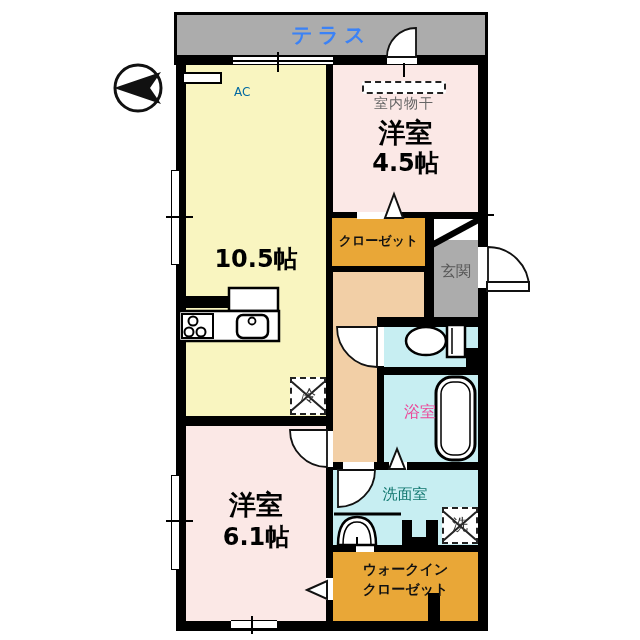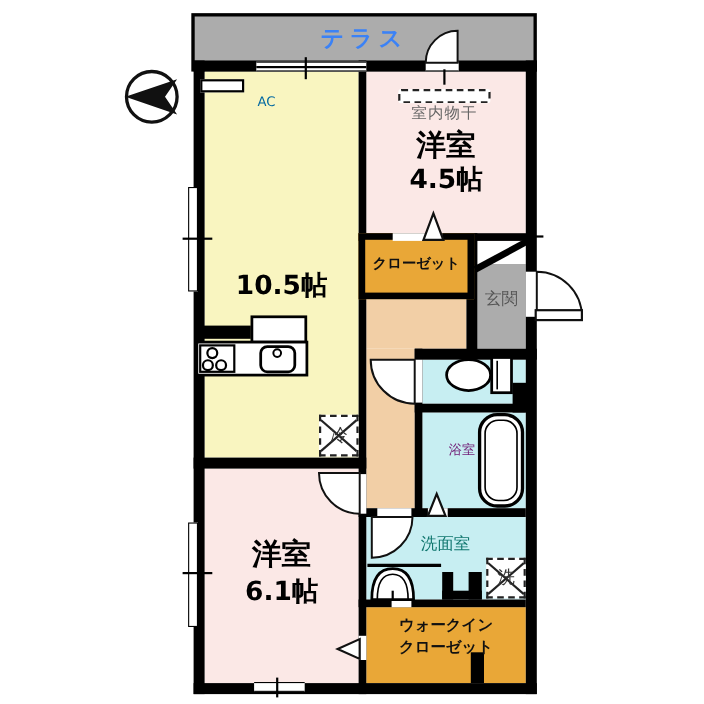--- a/index.html
+++ b/index.html
@@ -162,20 +162,20 @@
   <div class="label room-name" style="left:186px;top:490px;width:140px;font-size:27px;">洋室</div>
   <div class="label room-name" style="left:186px;top:524px;width:140px;font-size:24px;">6.1帖</div>
 
   <div class="label sub" style="left:360px;top:96px;width:88px;font-size:14px;letter-spacing:1px;color:#666;">室内物干</div>
   <div class="label" style="left:184px;top:86px;width:36px;font-size:12px;color:#0369a1;text-align:left;padding-left:6px;margin-left:44px;">AC</div>
 
   <div class="label" style="left:328px;top:234px;width:101px;font-size:13px;font-weight:bold;color:#111;">クローゼット</div>
 
   <div class="label" style="left:433px;top:263px;width:46px;font-size:15px;color:#555;">玄関</div>
 
-  <div class="label" style="left:384px;top:403px;width:72px;font-size:12px;color:#701a75;">浴室</div>
+  <div class="label" style="left:384px;top:403px;width:72px;font-size:16px;color:#ec4899;">浴室</div>
 
   <div class="label" style="left:370px;top:486px;width:70px;font-size:15px;color:#0f766e;">洗面室</div>
 
   <div class="label" style="left:333px;top:562px;width:145px;font-size:14px;font-weight:bold;color:#111;">ウォークイン</div>
   <div class="label" style="left:333px;top:582px;width:145px;font-size:14px;font-weight:bold;color:#111;">クローゼット</div>
 
 </div>
 
 </body></html>

